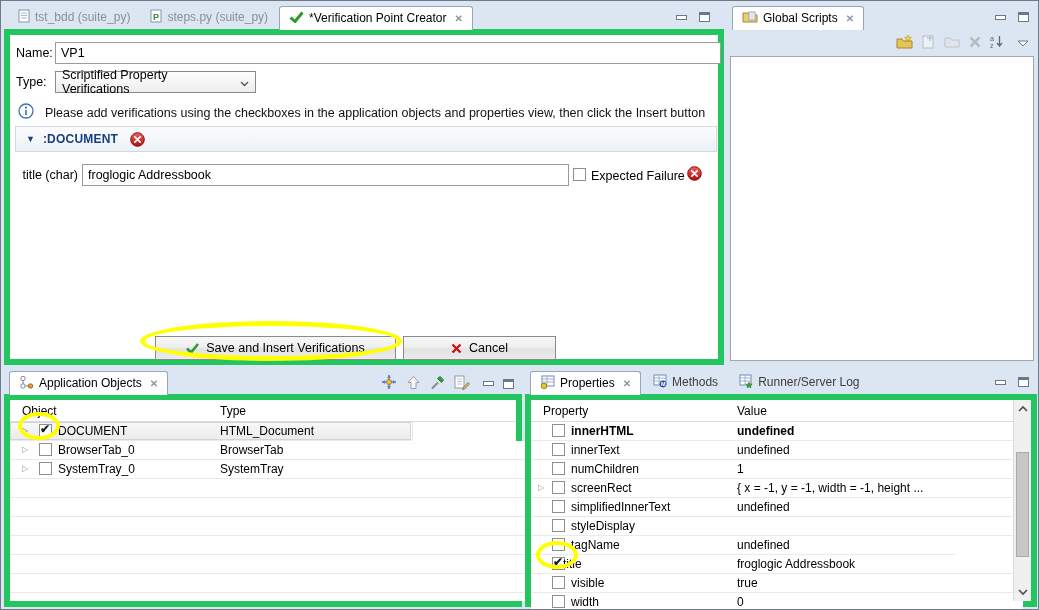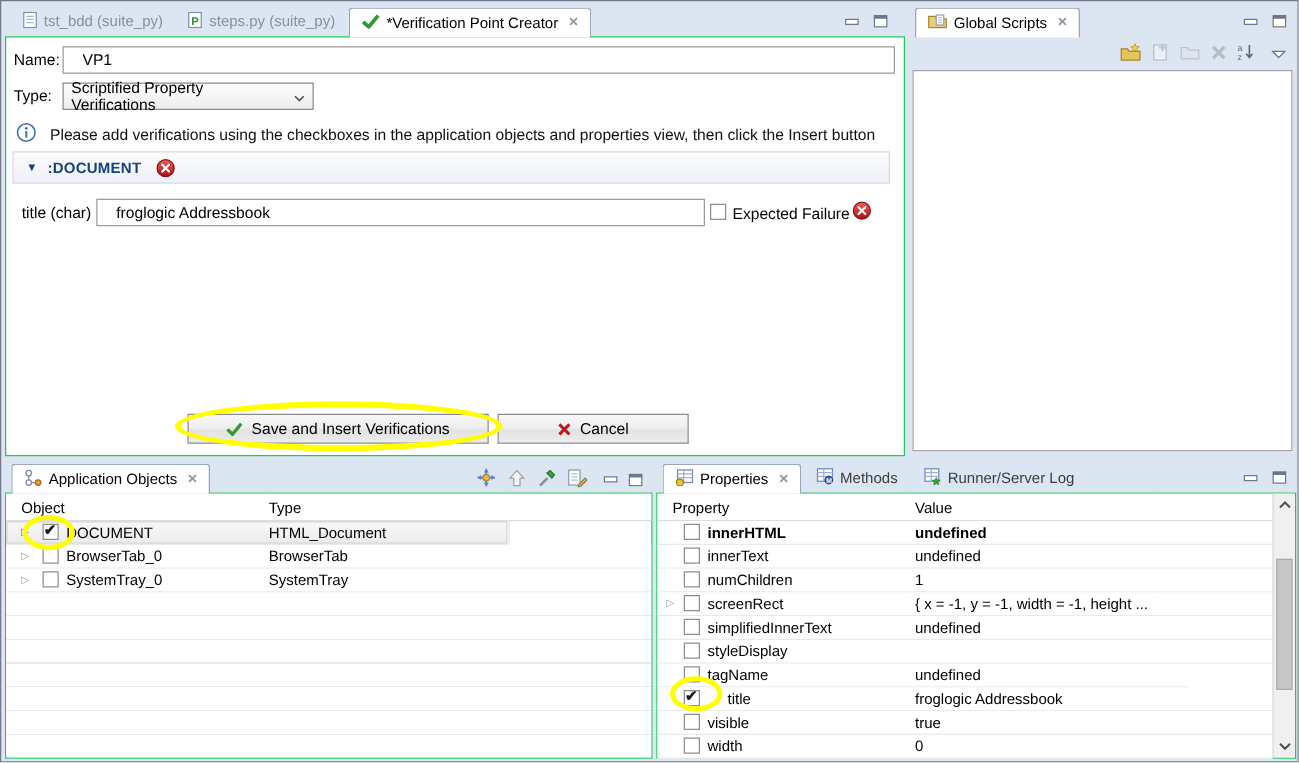--- a/index.html
+++ b/index.html
@@ -10,29 +10,29 @@
     border:1px solid #70788a;
     font-family:"Liberation Sans",sans-serif;font-size:12px;color:#111;
     overflow:hidden;
   }
   .panel{position:absolute;}
   .tabbar{position:relative;height:26px;display:flex;align-items:flex-end;padding-left:5px;gap:2px;}
   .tab{height:24px;display:flex;align-items:center;gap:5px;padding:0 9px;color:#8a8f99;
        border-radius:3px 3px 0 0;position:relative;z-index:3;white-space:nowrap;}
   .tab.active{background:#fff;border:1px solid #98a5ba;border-bottom:none;color:#000;margin-bottom:-1px;padding-bottom:1px;}
   .tab .close{color:#8b95a6;font-size:10px;font-weight:bold;margin-left:3px;cursor:default;}
-  .panel-body{position:absolute;left:0;right:0;top:26px;bottom:0;background:#fff;border:1px solid #22c55e;}
+  .panel-body{position:absolute;left:0;right:0;top:26px;bottom:0;background:#fff;border:6px solid #22c55e;}
   .winbtns{position:absolute;display:flex;gap:12px;align-items:center;top:9px;}
   .btn-min{width:11px;height:5px;border:1px solid #6d7789;background:#fff;}
   .btn-max{width:11px;height:10px;border:1px solid #6d7789;border-top-width:3px;background:#fff;}
 
   
   .f-label{position:absolute;font-size:12.5px;color:#000;}
   .f-input{position:absolute;background:#fff;border:1px solid #9b9b9b;font-size:12.5px;
-           padding:0 15px;display:flex;align-items:center;color:#000;}
+           padding:0 5px;display:flex;align-items:center;color:#000;}
   .f-select{position:absolute;background:linear-gradient(#fefefe,#ededed);border:1px solid #8a8a8a;
             font-size:12.5px;padding:0 22px 0 6px;display:flex;align-items:center;color:#000;}
   .f-select svg{position:absolute;right:6px;top:9px;}
   .info-row{position:absolute;left:8px;top:68px;display:flex;align-items:center;gap:11px;font-size:12.5px;}
   .sec-head{position:absolute;left:5px;top:91px;width:702px;height:26px;
             background:linear-gradient(#fbfcfe,#edf0f5);border:1px solid #d3d9e2;
             display:flex;align-items:center;gap:8px;padding:0 10px;}
   .sec-tri{color:var(--section-title,#16407d);font-size:9px;}
   .sec-title{color:var(--section-title,#16407d);font-weight:bold;font-size:12px;letter-spacing:.2px;}
   .cb{width:13px;height:13px;background:#fff;border:1px solid #8f8f8f;position:relative;flex:none;}
@@ -346,21 +346,21 @@
   <div class="trow" style="width: 424px; top: 136px;">
 
     <span class="cb" style="position:absolute;left:21px;top:2px;"></span>
     <span class="txt p" style="left:40px;">tagName</span>
     <span class="txt v" style="left:206px;">undefined</span>
   </div>
 
   <div class="trow" style="width: 492px; top: 155px;">
 
     <span class="cb checked" style="position:absolute;left:21px;top:2px;"></span>
-    <span class="txt p" style="left:56px;">title</span>
+    <span class="txt p" style="left:32px;">title</span>
     <span class="txt v" style="left:206px;">froglogic Addressbook</span>
   </div>
 
   <div class="trow" style="width: 492px; top: 174px;">
 
     <span class="cb" style="position:absolute;left:21px;top:2px;"></span>
     <span class="txt p" style="left:40px;">visible</span>
     <span class="txt v" style="left:206px;">true</span>
   </div>
 

